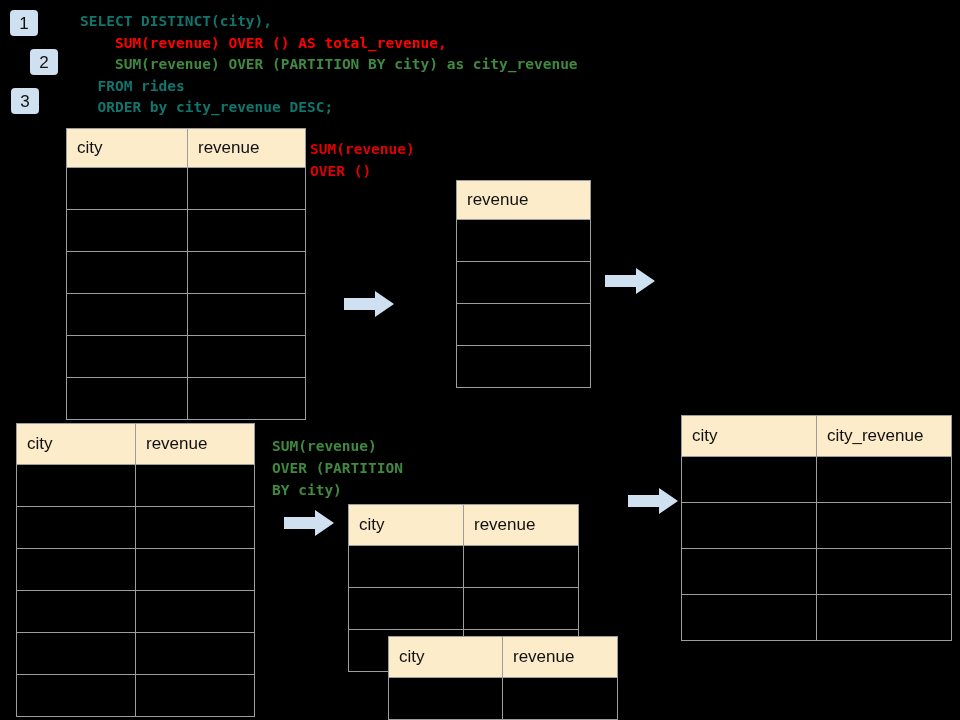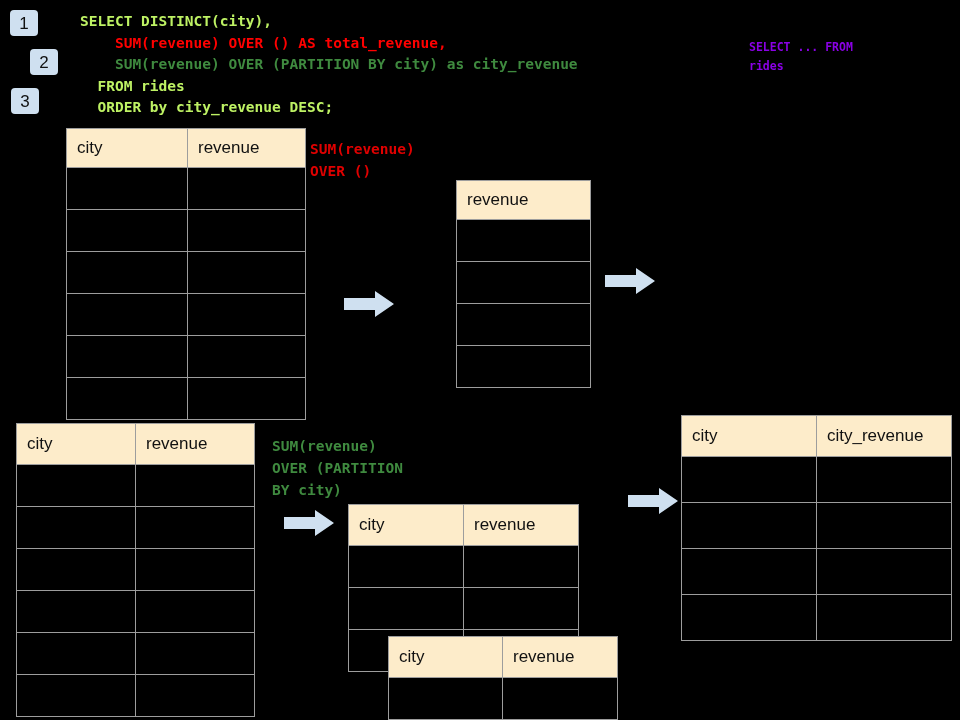--- a/index.html
+++ b/index.html
@@ -36,21 +36,21 @@
   .sql-block {
     position: absolute;
     font-family: "DejaVu Sans Mono", "Liberation Mono", monospace;
     font-size: 14.5px;
     font-weight: bold;
     line-height: 21.5px;
     white-space: pre;
     letter-spacing: 0px;
   }
   .sql-line { white-space: pre; }
-  .c-purple { color: #bef264; }
+  .c-purple { color: #0f766e; }
   .c-red    { color: #ff0000; }
   .c-green  { color: #3f8a3f; }
 
   .side-note {
     position: absolute;
     font-family: "DejaVu Sans Mono", "Liberation Mono", monospace;
     font-size: 11.5px;
     font-weight: bold;
     line-height: 19px;
     white-space: pre;
@@ -104,22 +104,20 @@
 <div id="canvas">
 
   <div id="badges">
       <div class="badge" style="left: 10px; top: 10px;">1</div>
       <div class="badge" style="left: 30px; top: 49px;">2</div>
       <div class="badge" style="left: 11px; top: 88px;">3</div>
     </div>
 
   <div class="sql-block" id="sql-block" style="left:80px; top:11px;"><div class="sql-line c-purple">SELECT DISTINCT(city),</div><div class="sql-line c-red">    SUM(revenue) OVER () AS total_revenue,</div><div class="sql-line c-green">    SUM(revenue) OVER (PARTITION BY city) as city_revenue</div><div class="sql-line c-purple">  FROM rides</div><div class="sql-line c-purple">  ORDER by city_revenue DESC;</div></div>
 
-  <div class="side-note" id="side-note" style="left:749px; top:38px;">SELECT ... FROM
-rides</div>
 
   <div id="annotations">
       <div class="annot red" style="left: 310px; top: 138px;">SUM(revenue)
 OVER ()</div>
       <div class="annot green" style="left: 272px; top: 435px;">SUM(revenue)
 OVER (PARTITION
 BY city)</div>
     </div>
 
   <div id="tables">

